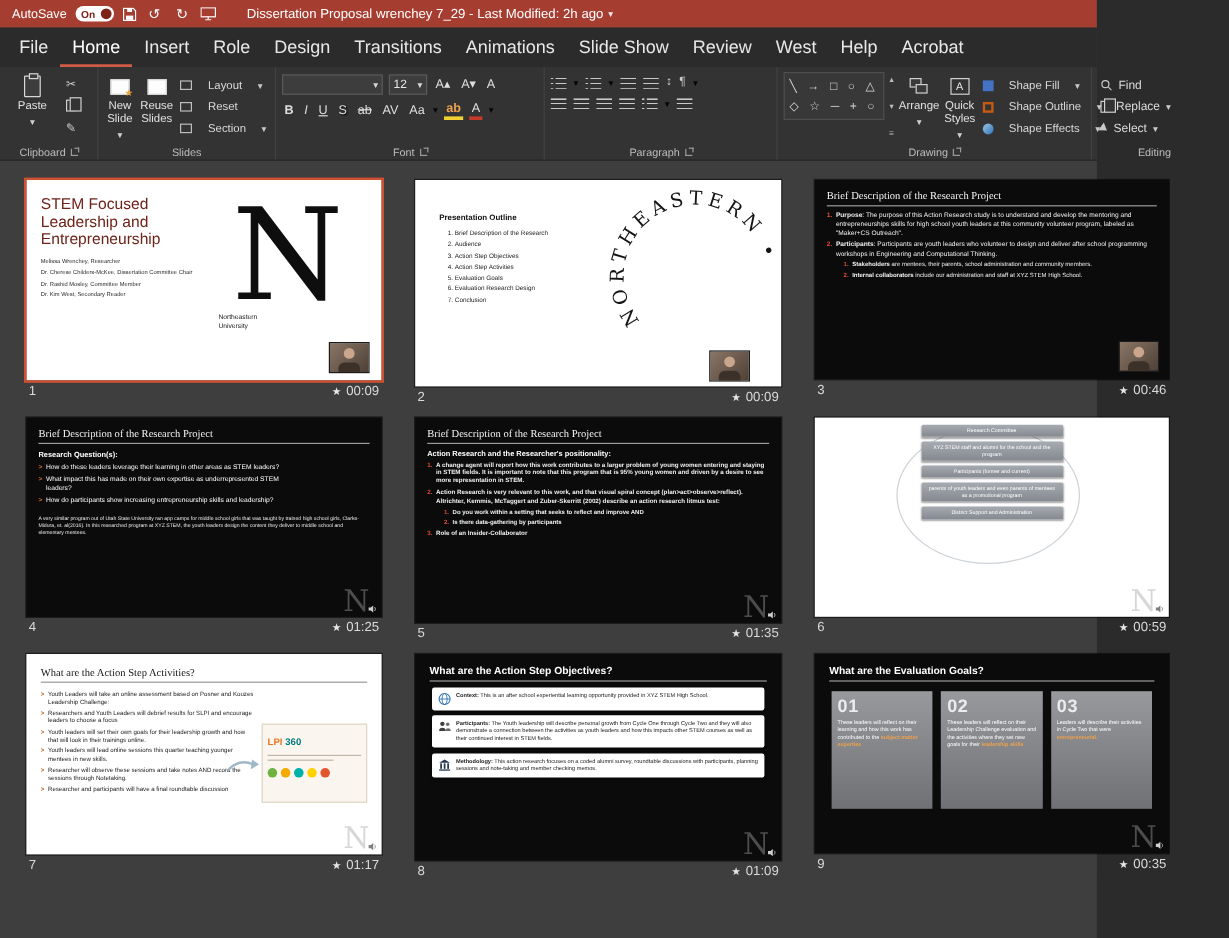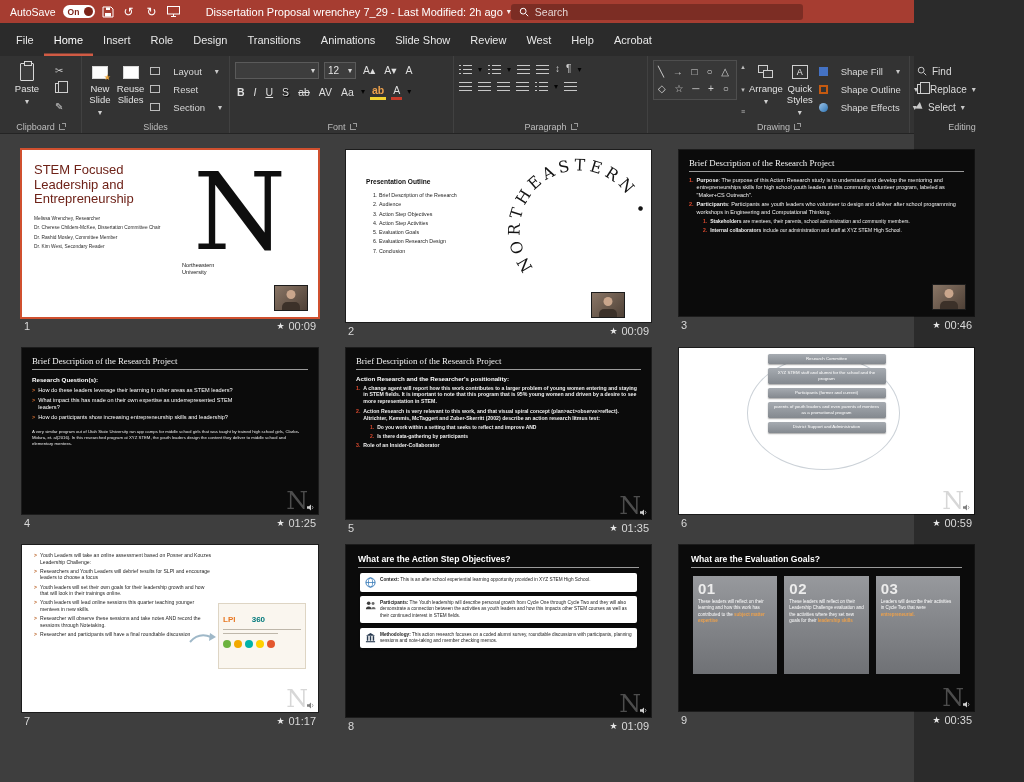--- a/index.html
+++ b/index.html
@@ -24,21 +24,21 @@
   .tb-search { margin-left:auto; margin-right:128px; width:316px; height:16px;
                background:rgba(0,0,0,.25); border-radius:3px; display:flex; align-items:center;
                gap:6px; padding:0 8px; }
   .tb-search input { background:transparent; border:none; outline:none; color:#fff;
                      font-size:10.5px; width:260px; font-family:inherit; }
   .tb-search input::placeholder { color:rgba(255,255,255,.8); }
 
   
   .menubar { height:33px; background:#2b2b2b; display:flex; align-items:stretch;
              padding:0 6px; }
-  .mi { display:flex; align-items:center; padding:0 10px; font-size:11px; color:#e8e8e8; }
+  .mi { display:flex; align-items:center; padding:0 10px; font-size:15px; color:#e8e8e8; }
   .mi.active { box-shadow:inset 0 -2.5px 0 #d15b44; color:#fff; }
 
   
   .ribbon { height:78px; background:#333333; display:flex; border-bottom:1px solid #242424; }
   .rgroup { position:relative; border-right:1px solid #414141; padding:4px 5px 15px; flex:none; }
   .glabel { position:absolute; bottom:1px; left:0; right:0; display:flex; align-items:center;
             justify-content:center; gap:4px; font-size:9px; color:#bdbdbd; }
   .dlg { width:6px; height:6px; border-left:1px solid #9a9a9a; border-bottom:1px solid #9a9a9a;
          position:relative; }
   .dlg::after { content:""; position:absolute; right:-1px; top:-1px; width:3px; height:3px;
@@ -157,21 +157,21 @@
             color:#fff; font-size:4.4px; line-height:1.3; text-align:center; padding:2.5px 6px;
             border-radius:1.5px; box-shadow:0 1px 1.5px rgba(0,0,0,.35); }
 
   
   .s7-list { margin:7px 0 0 12px; width:178px; }
   .s7-list .bl { color:#1d1d1d; font-size:5.1px; width:auto; margin:0 0 2.5px; }
   .s7-list .ar { color:#b85c1e; }
   .s7-img { position:absolute; right:12px; top:58px; width:88px; height:66px;
             background:#faf6ef; border:1px solid #ded5c4; padding:4px; }
   .lpi { font-weight:bold; font-size:8px; color:#e87722; }
-  .lpi .n360 { color:#00787b;margin-left:14px; }
+  .lpi .n360 { color:#00787b; }
   .cb { height:1.5px; background:#beb7aa; margin:2.5px 0; }
   .cb.w70 { width:70%; }
   .circles { display:flex; gap:3px; margin-top:6px; }
   .circles i { width:8px; height:8px; border-radius:50%; display:inline-block; }
   .c1{background:#6cb33f;} .c2{background:#f2a900;} .c3{background:#00b2a9;}
   .c4{background:#ffd100;} .c5{background:#e4572e;}
   .arrow7 { position:absolute; right:102px; top:86px; }
 
   
   .st-sans { font-weight:bold; font-size:8.6px; color:#fff; margin:9px 12px 0;
@@ -210,27 +210,20 @@
       <svg class="tb-svg" width="13" height="11" viewBox="0 0 13 11">
           <rect x="0.5" y="0.5" width="12" height="7.5" fill="none" stroke="#fff"></rect>
           <line x1="6.5" y1="8" x2="6.5" y2="10" stroke="#fff"></line>
           <line x1="4" y1="10.5" x2="9" y2="10.5" stroke="#fff"></line>
         </svg>
     </div>
     <div class="tb-title">
       <span>Dissertation Proposal wrenchey 7_29  -  Last Modified: 2h ago</span>
       <span class="dd">▾</span>
     </div>
-    <div class="tb-search">
-      <svg width="10" height="10" viewBox="0 0 12 12">
-          <circle cx="5" cy="5" r="3.5" fill="none" stroke="#fff" stroke-width="1.2"></circle>
-          <line x1="8" y1="8" x2="11" y2="11" stroke="#fff" stroke-width="1.2"></line>
-        </svg>
-      <input placeholder="Search" style="">
-    </div>
   </div>
 
   <div class="menubar">
     <span class="mi">File</span>
     <span class="mi active">Home</span>
     <span class="mi">Insert</span>
     <span class="mi">Role</span>
     <span class="mi">Design</span>
     <span class="mi">Transitions</span>
     <span class="mi">Animations</span>
@@ -621,20 +614,21 @@
         <span>6</span>
         <span class="smeta">
             <span class="star">★</span>
             <span>00:59</span>
           </span>
       </div>
     </div>
 
     <div class="cell">
       <div class="thumb light">
+        <div class="lt">What are the Action Step Activities?</div>
         <div class="s7-list">
           <div class="bl">
               <span class="ar">&gt;</span>
               <span>Youth Leaders will take an online assessment based on Posner and Kouzes Leadership Challenge:</span>
             </div>
           <div class="bl">
               <span class="ar">&gt;</span>
               <span>Researchers and Youth Leaders will debrief results for SLPI and encourage leaders to choose a focus</span>
             </div>
           <div class="bl">

